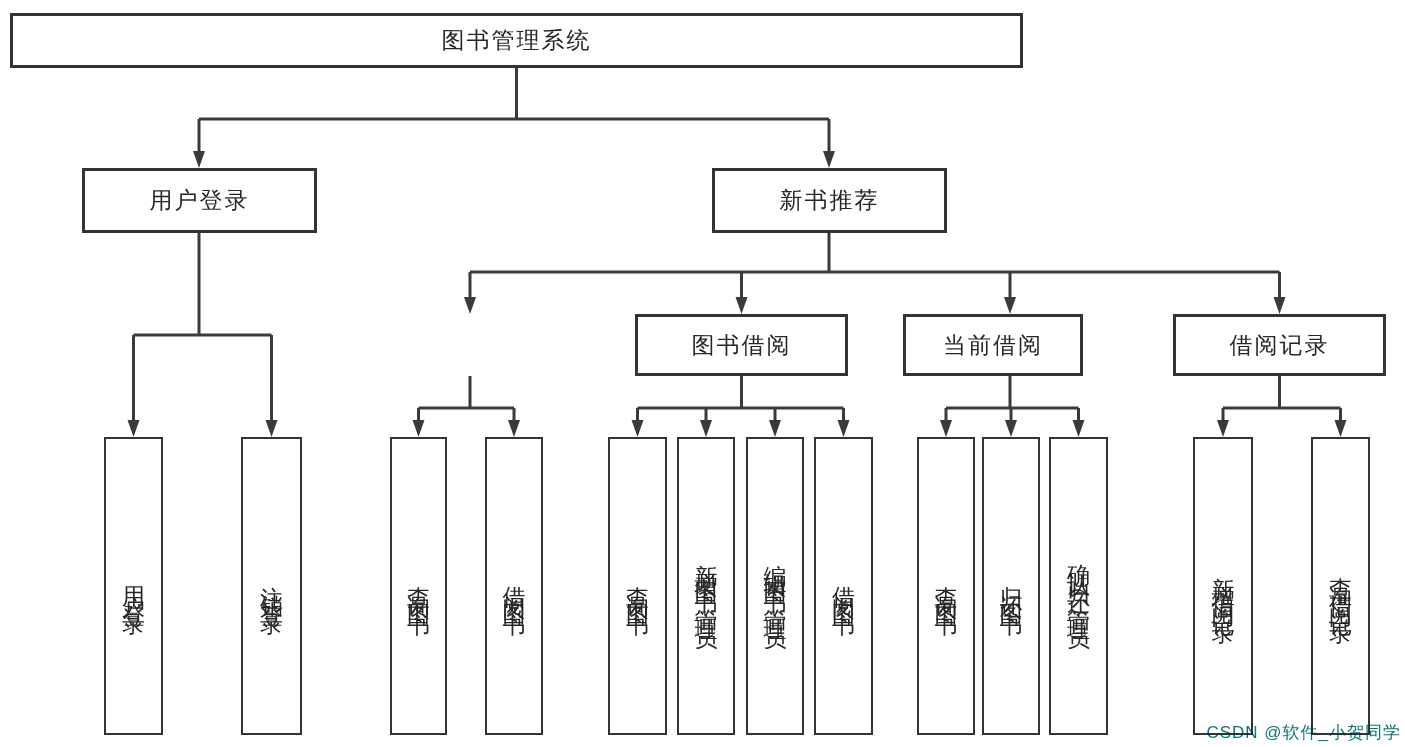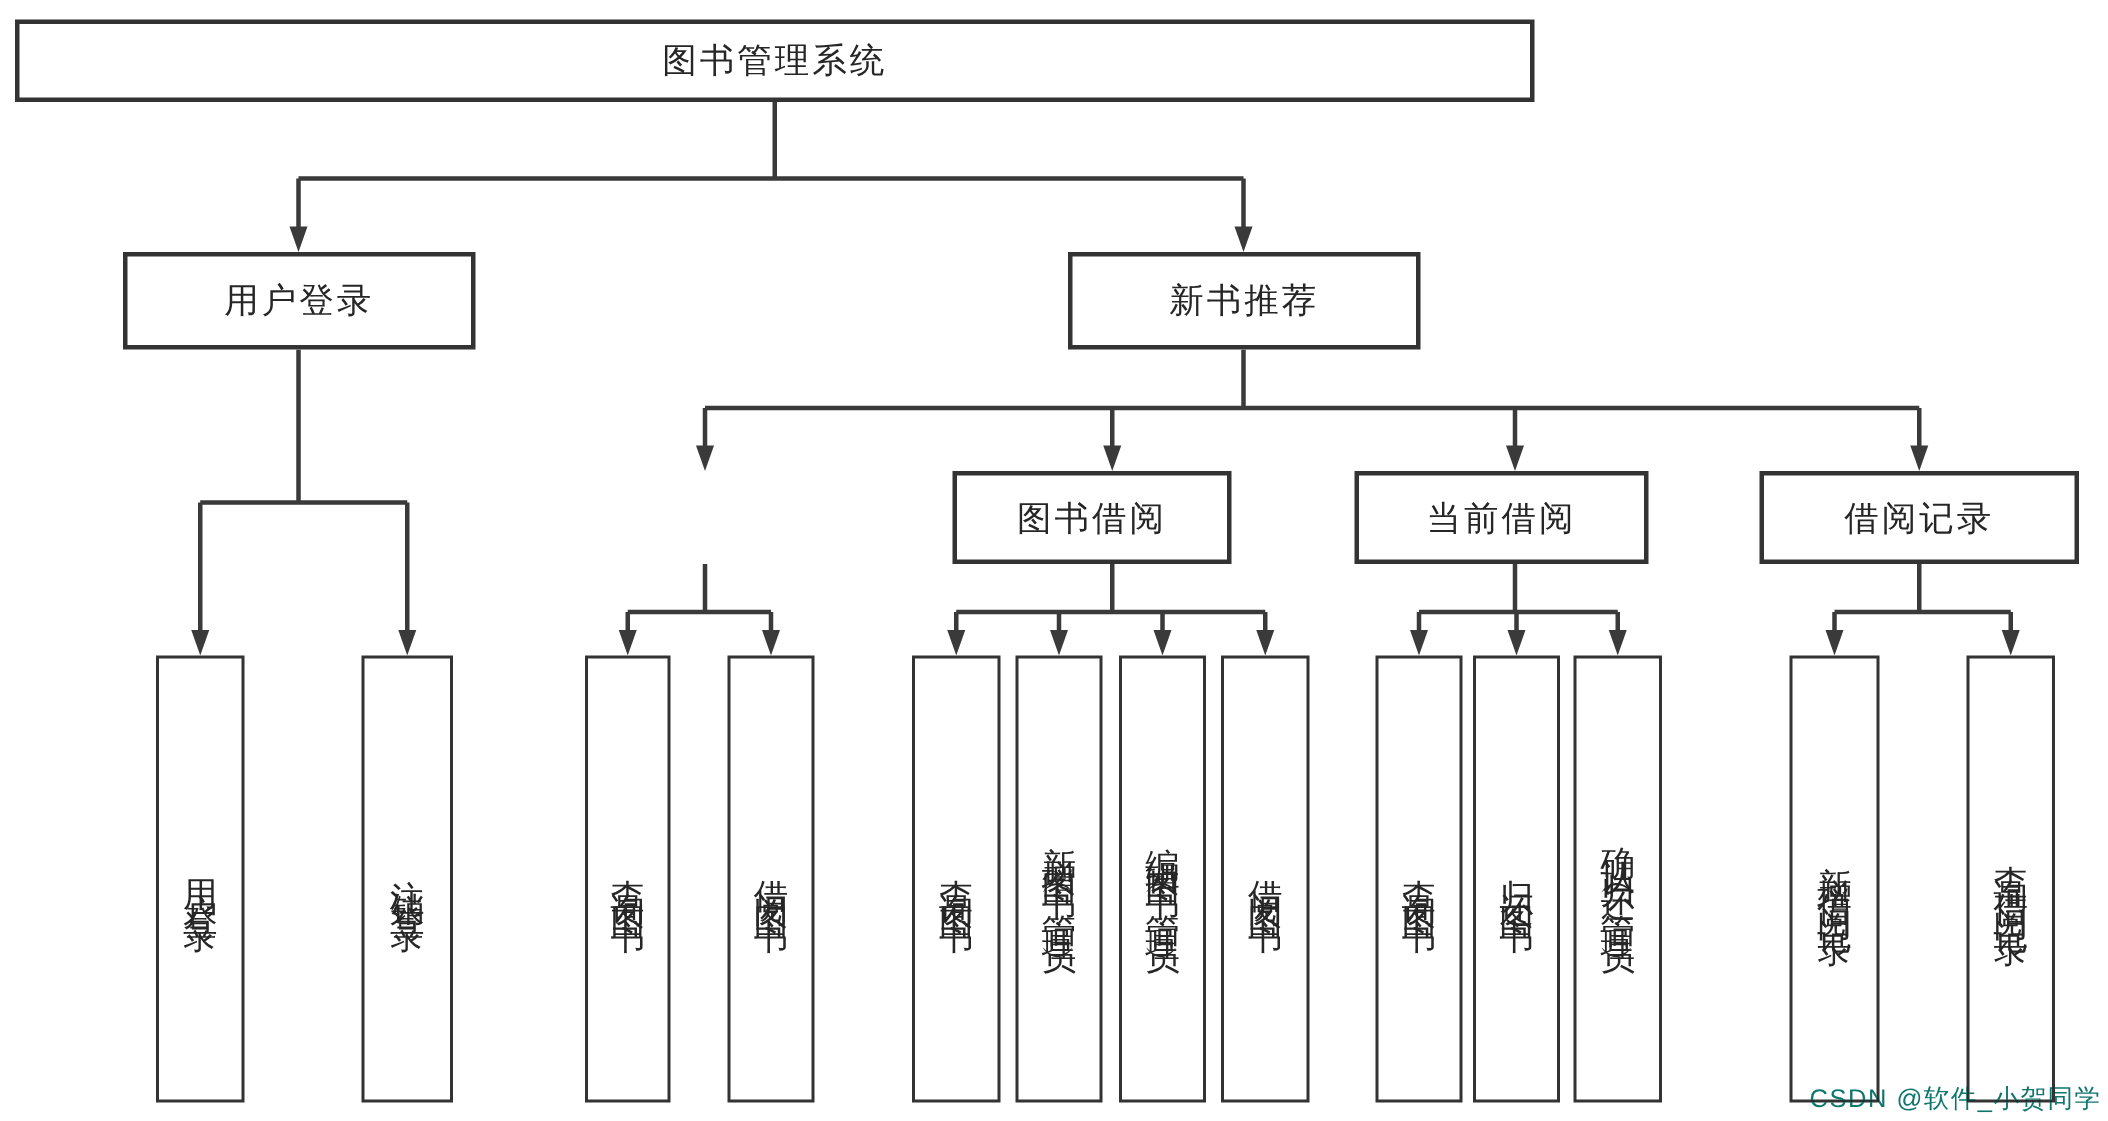--- a/index.html
+++ b/index.html
@@ -73,24 +73,24 @@
     <span>图书管理系统</span>
   </div>
 
   <div class="box hbox" style="left:82px;top:168px;width:235px;height:65px;">
     <span>用户登录</span>
   </div>
   <div class="box hbox" style="left:712px;top:168px;width:235px;height:65px;">
     <span>新书推荐</span>
   </div>
 
-  <div class="box hbox" style="left:635px;top:314px;width:186px;height:62px;">
+  <div class="box hbox" style="left:635px;top:314px;width:213px;height:62px;">
     <span>图书借阅</span>
   </div>
-  <div class="box hbox" style="left:903px;top:314px;width:196px;height:62px;">
+  <div class="box hbox" style="left:903px;top:314px;width:180px;height:62px;">
     <span>当前借阅</span>
   </div>
   <div class="box hbox" style="left:1173px;top:314px;width:213px;height:62px;">
     <span>借阅记录</span>
   </div>
 
   <div class="box leaf" style="left:104px;top:437px;width:59px;height:298px;">
     <span class="vtext">用户登录</span>
   </div>
   <div class="box leaf" style="left:241px;top:437px;width:61px;height:298px;">

